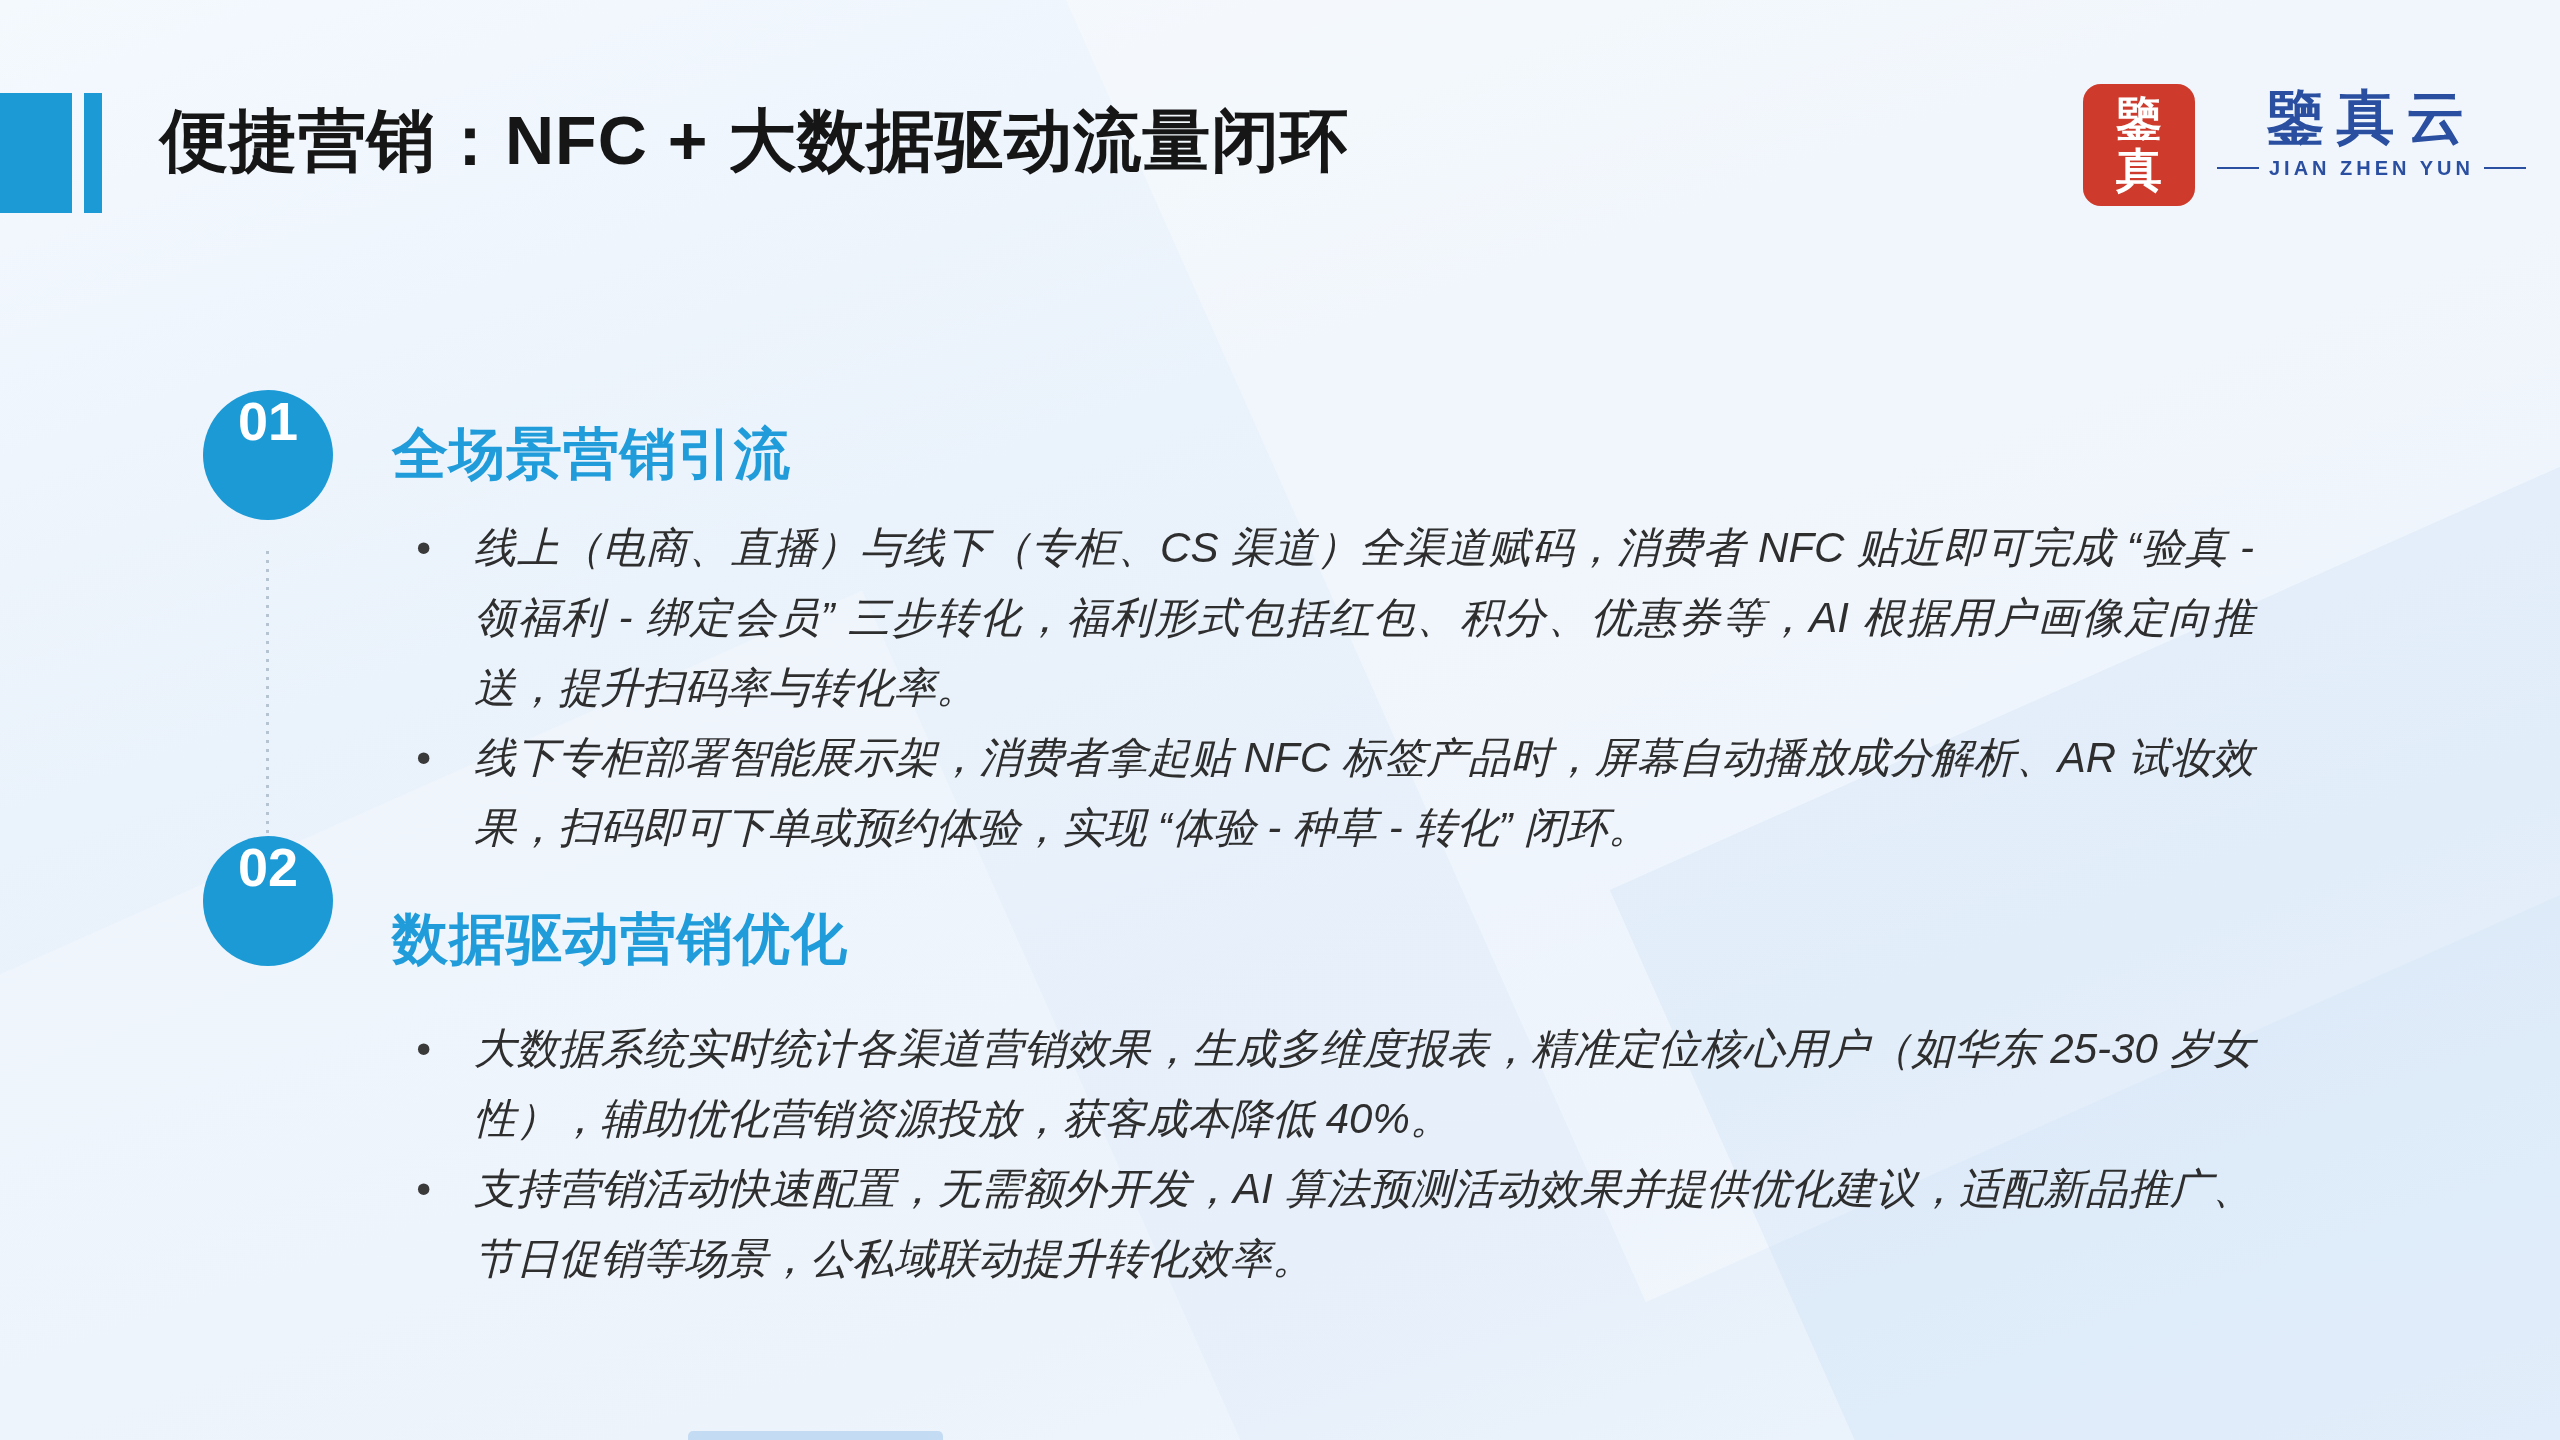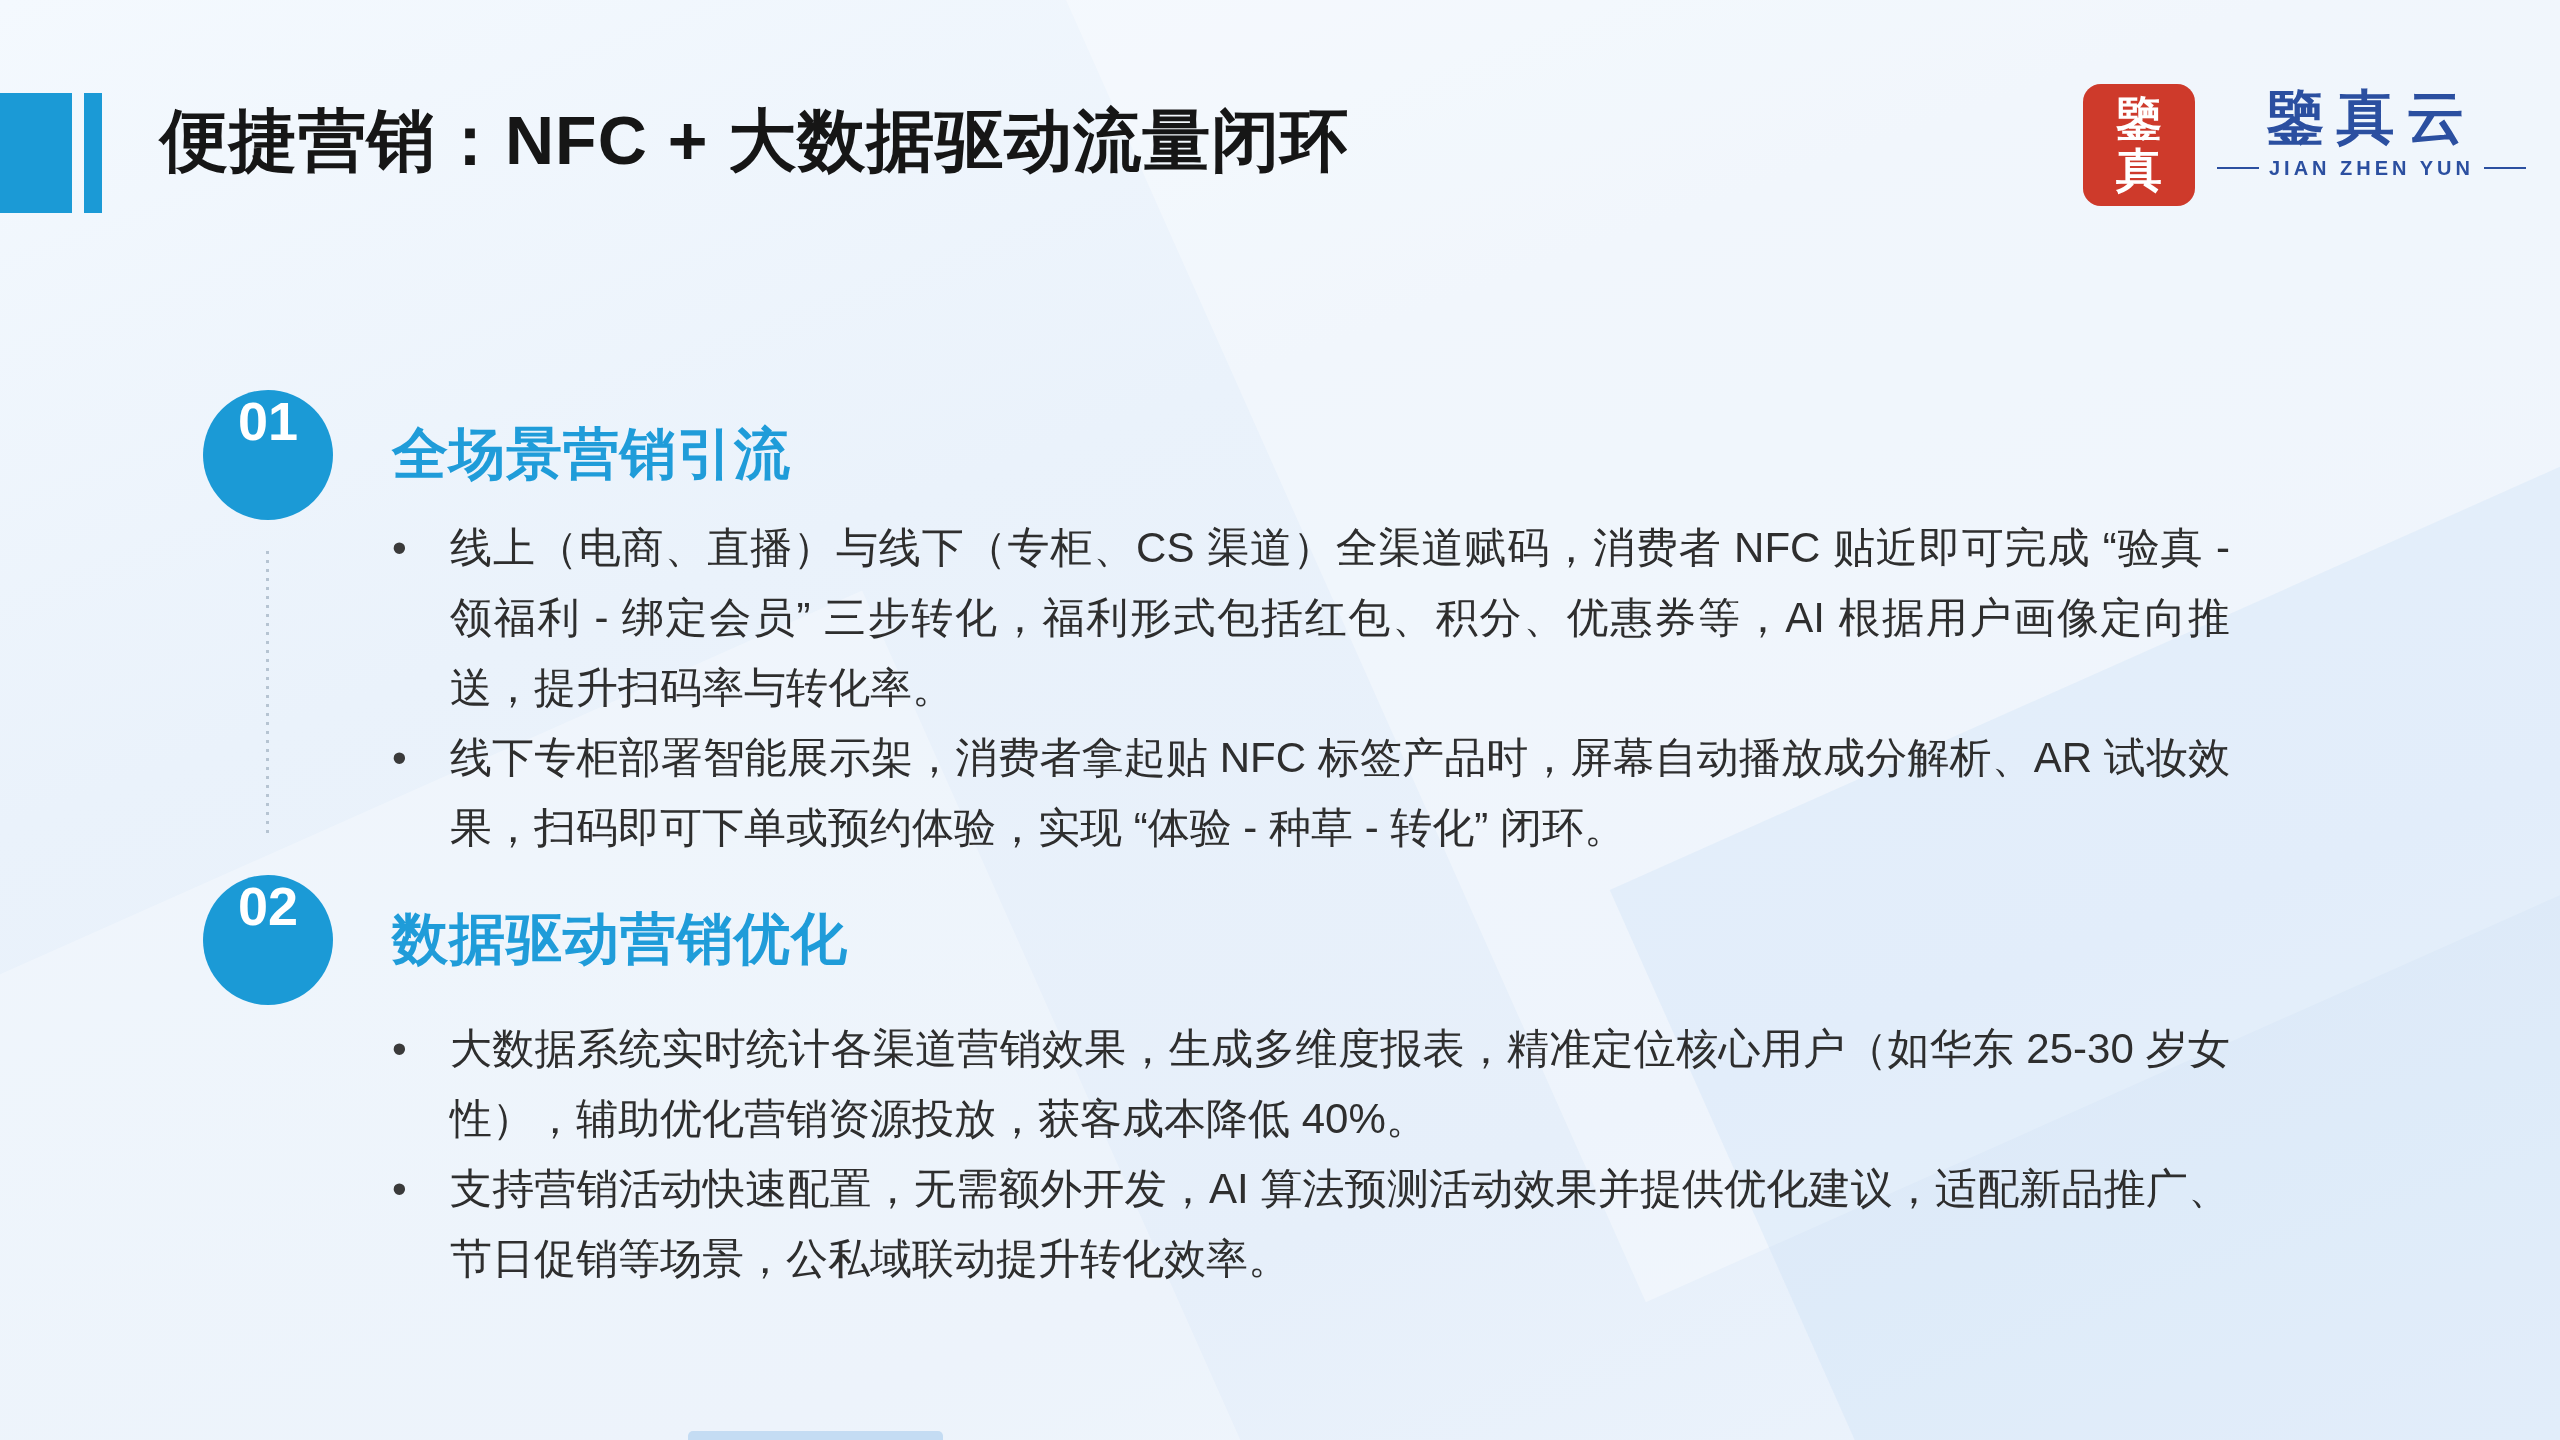--- a/index.html
+++ b/index.html
@@ -57,33 +57,33 @@
   }
   .brand-sub .rule { width: 42px; height: 2px; background: #2b4fa0; }
 
   
   .num-circle {
     position: absolute; left: 203px; width: 130px; height: 130px; border-radius: 50%;
     background: #1b9ad6; color: #ffffff; font-size: 54px; font-weight: 700;
     display: flex; align-items: flex-start; justify-content: center;
   }
   .circle-1 { top: 390px; }
-  .circle-2 { top: 875px; }
+  .circle-2 { top: 836px; }
   .section-heading {
     position: absolute; left: 392px; height: 130px;
     display: flex; align-items: center;
     font-size: 56px; font-weight: 700; color: #1f9cd9; letter-spacing: 1px; white-space: nowrap;
   }
   .heading-1 { top: 390px; }
   .heading-2 { top: 875px; }
   .connector {
     position: absolute; left: 266px; top: 551px; width: 3px; height: 288px;
     background: repeating-linear-gradient(to bottom, #b6c4d2 0 3px, transparent 3px 9px);
   }
-  .bullet-list { position: absolute; left: 390px; width: 1840px; list-style: none; }
+  .bullet-list { position: absolute; left: 414px; width: 1840px; list-style: none; font-style: italic; }
   .list-1 { top: 513px; }
   .list-2 { top: 1014px; }
   .bullet-list li {
     position: relative; padding-left: 60px;
     font-size: 42px; line-height: 70px; color: #2e2e2e;
     text-align: justify; text-justify: inter-ideograph;
   }
   .bullet-list li::before {
     content: "•";
     position: absolute; left: 2px; top: 0;

